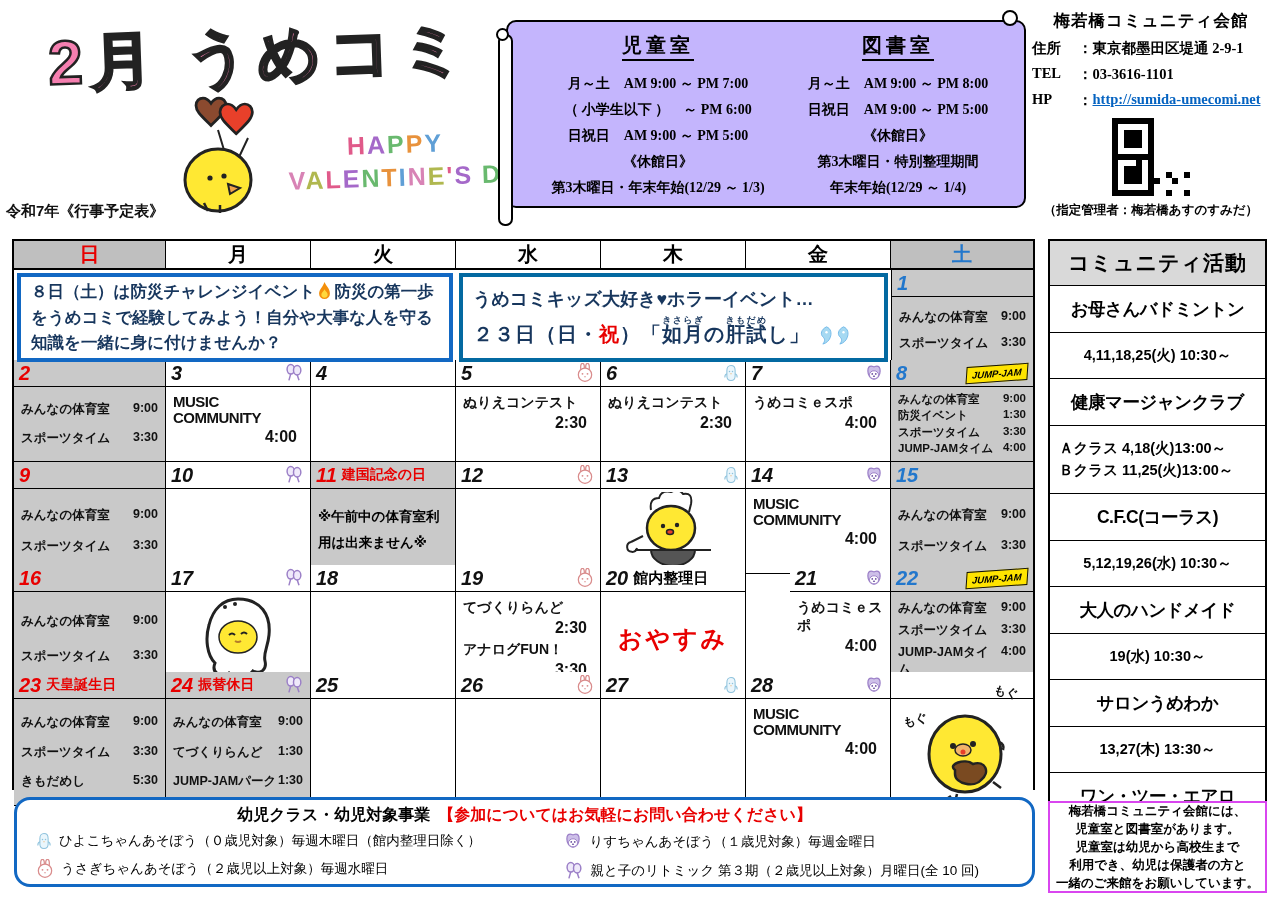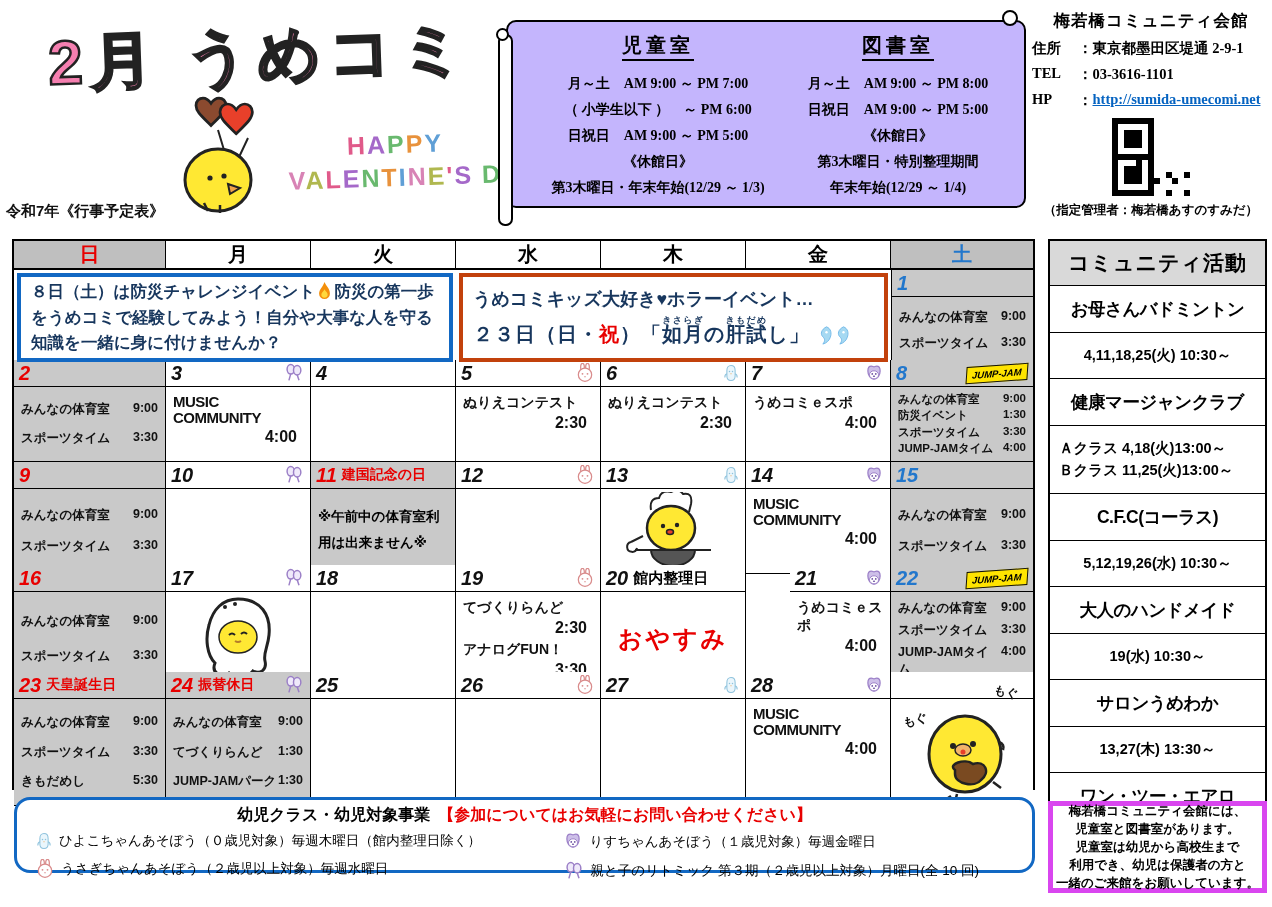--- a/index.html
+++ b/index.html
@@ -76,21 +76,21 @@
   .ev.stack.en .n { font-size:15px; letter-spacing:-0.5px; line-height:1.05; display:block; width:110px;}
   .ev.stack .t { display:block; text-align:right; font-size:16px; font-weight:bold; margin-top:2px; padding-right:6px;}
   .note { font-size:13.5px; font-weight:bold; line-height:1.9; margin-top:12px;}
   .closed { color:#e80000; font-size:24px; font-weight:bold; text-align:center;
     margin:auto; letter-spacing:3px; }
   .illu { margin:auto; line-height:0; position:relative;}
   .deco-moji { position:absolute; font-size:12px; font-weight:bold; color:#111; }
   .ann { margin:3px; background:#fff; display:flex; flex-direction:column;
     justify-content:center; padding:2px 10px; z-index:1; }
   .ann.blue { grid-column:1/4; border:4px solid #1268c3; }
-  .ann.purple { grid-column:4/7; border:4px solid #c2410c; }
+  .ann.purple { grid-column:4/7; border:4px solid #0369a1; }
   .ann .txt { color:#17365d; font-weight:bold; font-size:16.5px; line-height:1.55; }
   .ann .l1 { color:#17365d; font-weight:bold; font-size:18px; }
   .ann .l2 { color:#17365d; font-weight:bold; font-size:20px; margin-top:4px; letter-spacing:1px;}
   .ann .l2 .red { color:#e80000; }
   .ann rt { font-size:9px; font-weight:bold; color:#17365d; }
   .flame { display:inline-block; vertical-align:-3px; margin:0 2px; line-height:0;}
   .wisps { display:inline-block; margin-left:8px; vertical-align:-4px; line-height:0;}
 
   
   .sidebar { position:absolute; left:1048px; top:239px; width:219px;
@@ -99,31 +99,31 @@
     padding:8px 0; border-bottom:1.5px solid #000; letter-spacing:1px;}
   .sb-name { font-weight:bold; font-size:17.5px; text-align:center; padding:11px 2px;
     border-bottom:1px solid #000; white-space:nowrap; letter-spacing:-0.5px;}
   .sb-sched { font-size:14.5px; font-weight:bold; text-align:center; padding:10px 2px;
     border-bottom:1px solid #000; white-space:nowrap;}
   .sb-sched.left { text-align:left; padding-left:9px; }
   .sb-sched div { margin:3px 0; }
   .sidebar > :last-child { border-bottom:none; }
 
   
-  .kids { position:absolute; left:14px; top:797px; width:1021px; height:76px;
+  .kids { position:absolute; left:14px; top:797px; width:1021px; height:90px;
     border:3px solid #1268c3; border-radius:16px; background:#fff; padding:5px 16px; }
   .kids-title { text-align:center; font-weight:bold; font-size:16px; }
   .kids-title .red { color:#e80000; margin-left:8px; }
   .kids-cols { display:flex; margin-top:5px; }
   .kcol { flex:1; display:flex; flex-direction:column; gap:8px; }
   .kcol.right { padding-left:70px; }
   .kitem { display:flex; align-items:center; gap:6px; font-size:13.5px; font-weight:normal; white-space:nowrap;}
 
   .info { position:absolute; left:1048px; top:801px; width:219px; height:92px;
-    border:5px solid #d946ef; background:#fff; display:flex; flex-direction:column;
+    border:2px solid #d946ef; background:#fff; display:flex; flex-direction:column;
     justify-content:center; text-align:center;
     font-family:"Liberation Serif","DejaVu Serif",serif;
     font-size:12.5px; font-weight:bold; line-height:1.45; }
 </style>
 </head>
 <body>
 
 <div class="page">
 
   <div class="title-block">

